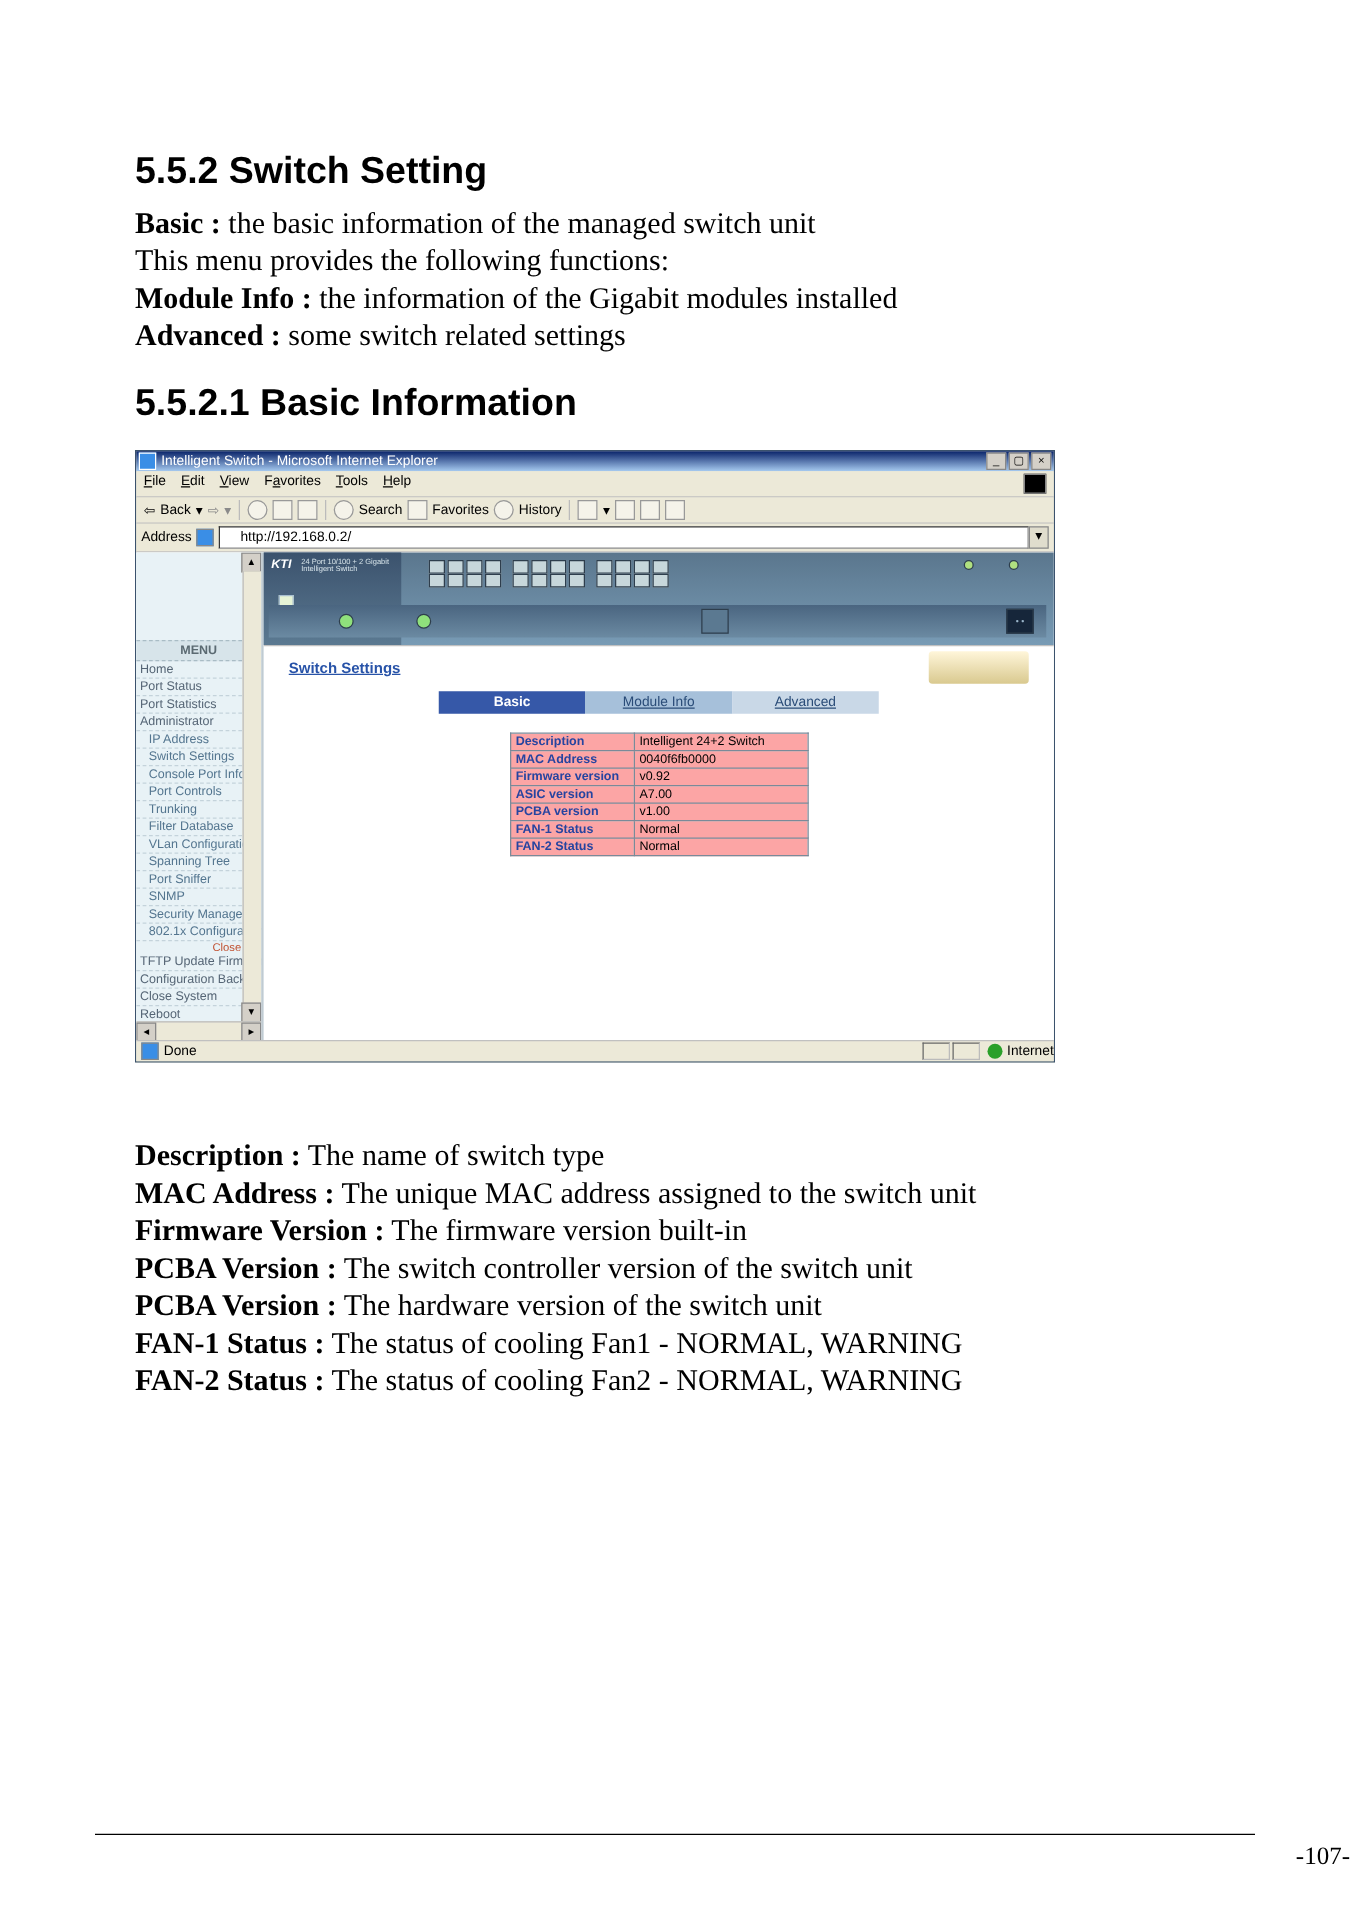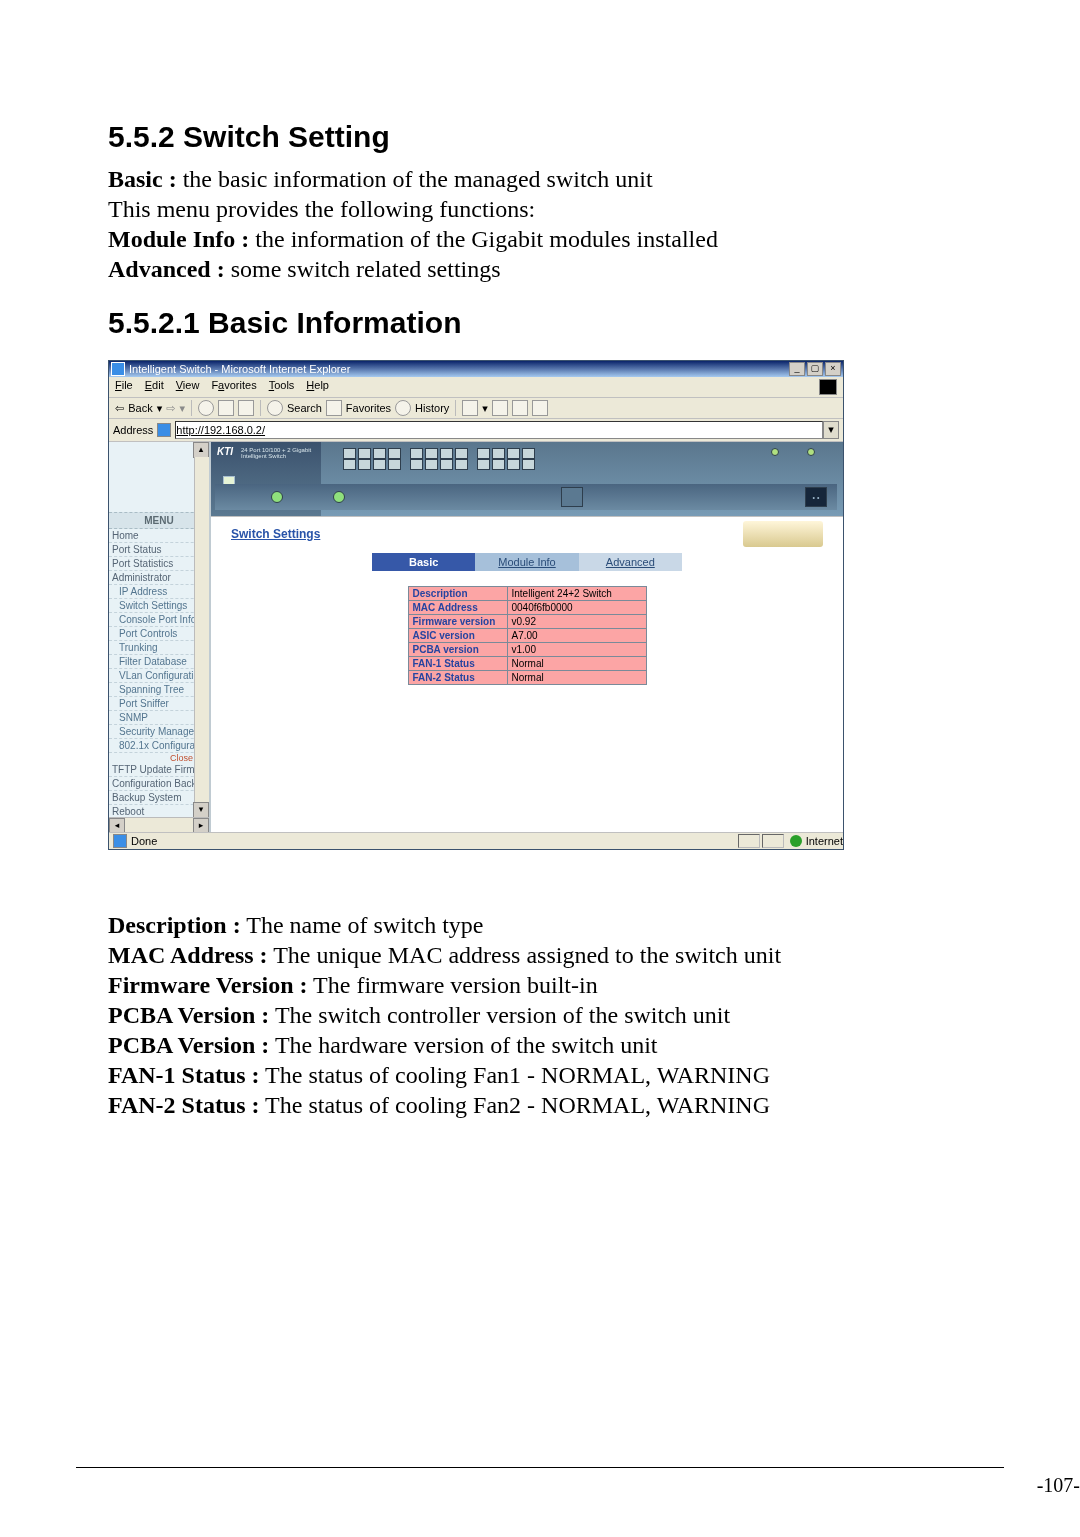--- a/index.html
+++ b/index.html
@@ -103,21 +103,21 @@
     display: flex; align-items: center;
     background: #ece9d8;
     border-bottom: 1px solid #c0c0c0;
     padding: 2px 4px;
     font-size: 11px;
   }
   .addr-bar .lbl { margin-right: 4px; }
   .addr-bar .addr-ico { width:12px; height:12px; background:#3a8ee6; border:1px solid #888; margin-right:4px;}
   .addr-bar .addr-input {
     flex: 1; background: #fff; border: 1px inset #888; height: 16px;
-    padding: 0 0; display: flex; align-items: center; text-decoration: underline;
+    padding: 0 16px; display: flex; align-items: center;
   }
   .addr-bar .dd { width: 14px; height: 16px; background:#e0ddcd; border:1px solid #888; text-align:center; line-height:14px;}
   .content-split { display: flex; height: 390px; background:#fff; }
   .left-pane {
     width: 100px;
     background: #e8f2f6;
     border-right: 2px solid #c0cbd2;
     position: relative;
     overflow: hidden;
   }
@@ -206,21 +206,21 @@
   .ss-title {
     color:#2853a8; font-weight:bold; font-size:12px;
     text-decoration: underline;
   }
   .ss-art {
     margin-left:auto; width:80px; height:26px;
     background: linear-gradient(#fff6da,#d9c98f);
     border-radius: 3px;
   }
   .ss-tabs {
-    display:flex; width:310px; margin:6px auto 15px auto;align-items:center;
+    display:flex; width:352px; margin:6px auto 15px auto;align-items:center;
   }
   .ss-tab {
     flex:1; text-align:center; font-size:11px;
     color:#fff; padding:3px 0;
     text-decoration: underline;
   }
   .ss-tab.basic { background:#3658a8; color:#fff; font-weight:bold; text-decoration:none;}
   .ss-tab.mi { background:#a6c0da; color:#2a4c78; }
   .ss-tab.adv { background:#c9d8e7; color:#2a4c78; }
   .info-table {
@@ -346,21 +346,21 @@
             <div class="nav-item">VLan Configuration</div>
             <div class="nav-item">Spanning Tree</div>
             <div class="nav-item">Port Sniffer</div>
             <div class="nav-item">SNMP</div>
             <div class="nav-item">Security Manager</div>
             <div class="nav-item">802.1x Configuration</div>
             <div class="nav-close">Close</div>
           </div>
           <div class="nav-item">TFTP Update Firmwar</div>
           <div class="nav-item">Configuration Backup</div>
-          <div class="nav-item">Backup System</div>
+          <div class="nav-item">Close System</div>
           <div class="nav-item">Reboot</div>
         </div>
         <div class="h-scroll" style="position:absolute;">
           <span class="hbtn">◂</span>
           <span style="flex:1"></span>
           <span class="hbtn">▸</span>
         </div>
       </div>
 
       <div class="right-pane">

